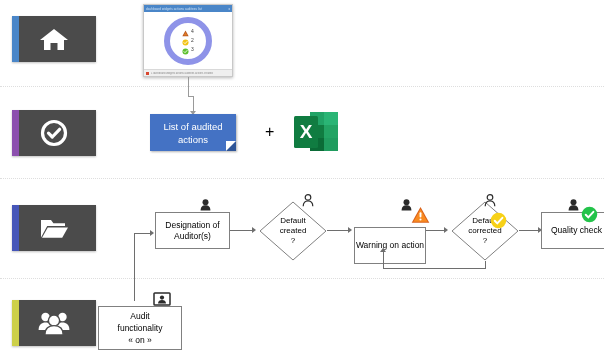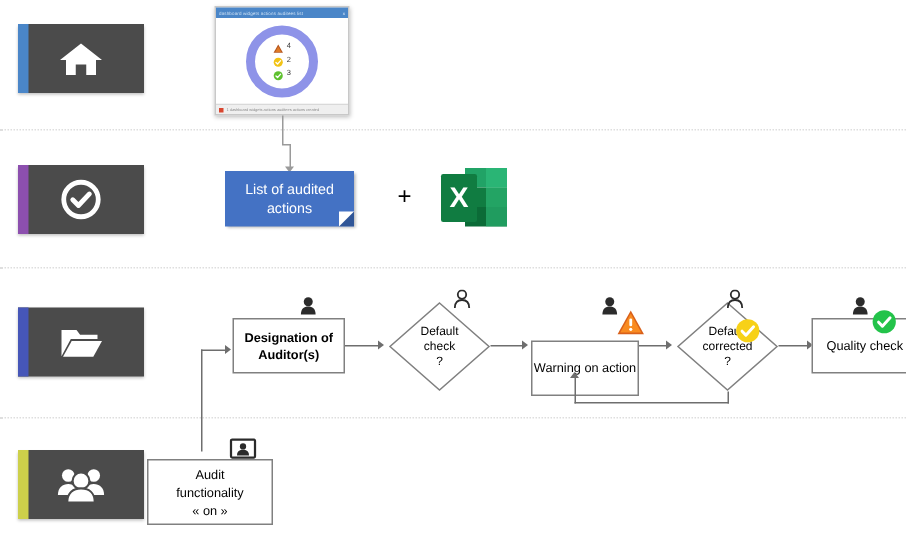--- a/index.html
+++ b/index.html
@@ -269,39 +269,39 @@
   <div class="line v-line" style="left:134px;top:233px;height:68px;"></div>
   <div class="line h-line" style="left:134px;top:233px;width:17px;"></div>
   <div class="arrow-r" style="left:150px;top:230px;"></div>
 
   <span class="person" style="left:200px;top:197px;">
     <svg width="11" height="12" viewBox="0 0 11 12">
       <circle cx="5.5" cy="3.2" r="3" fill="#2b2b2b"></circle>
       <path d="M0.6 11.6 C0.6 7.6 2.8 6.3 5.5 6.3 C8.2 6.3 10.4 7.6 10.4 11.6 Z" fill="#2b2b2b"></path>
     </svg>
   </span>
-  <div class="node" style="left:155px;top:212px;width:75px;height:37px;font-weight:bold;">
+  <div class="node" style="left:155px;top:212px;width:75px;height:37px;">
     <span>Designation of Auditor(s)</span>
   </div>
 
   <div class="line h-line" style="left:230px;top:230px;width:23px;"></div>
   <div class="arrow-r" style="left:252px;top:227px;"></div>
 
   <span class="person" style="left:302px;top:193px;">
     <svg width="12" height="13" viewBox="0 0 12 13">
       <circle cx="6" cy="3.4" r="2.8" fill="none" stroke="#2b2b2b" stroke-width="1.2"></circle>
       <path d="M1.2 12.3 C1.2 8.2 3.4 7 6 7 C8.6 7 10.8 8.2 10.8 12.3" fill="none" stroke="#2b2b2b" stroke-width="1.2"></path>
     </svg>
   </span>
   <div class="diamond" style="left:259px;top:201px;width:68px;height:60px;">
     <svg class="dshape" viewBox="0 0 68 60" preserveAspectRatio="none">
       <path d="M34 1 L67 30 L34 59 L1 30 Z" fill="#ffffff" stroke="#808080" stroke-width="1"></path>
     </svg>
     <span class="dtxt"><span style="white-space:pre-line;">Default
-check
+created
 ?</span></span>
   </div>
 
   <div class="line h-line" style="left:327px;top:230px;width:22px;"></div>
   <div class="arrow-r" style="left:348px;top:227px;"></div>
 
   <span class="person" style="left:401px;top:197px;">
     <svg width="11" height="12" viewBox="0 0 11 12">
       <circle cx="5.5" cy="3.2" r="3" fill="#2b2b2b"></circle>
       <path d="M0.6 11.6 C0.6 7.6 2.8 6.3 5.5 6.3 C8.2 6.3 10.4 7.6 10.4 11.6 Z" fill="#2b2b2b"></path>

